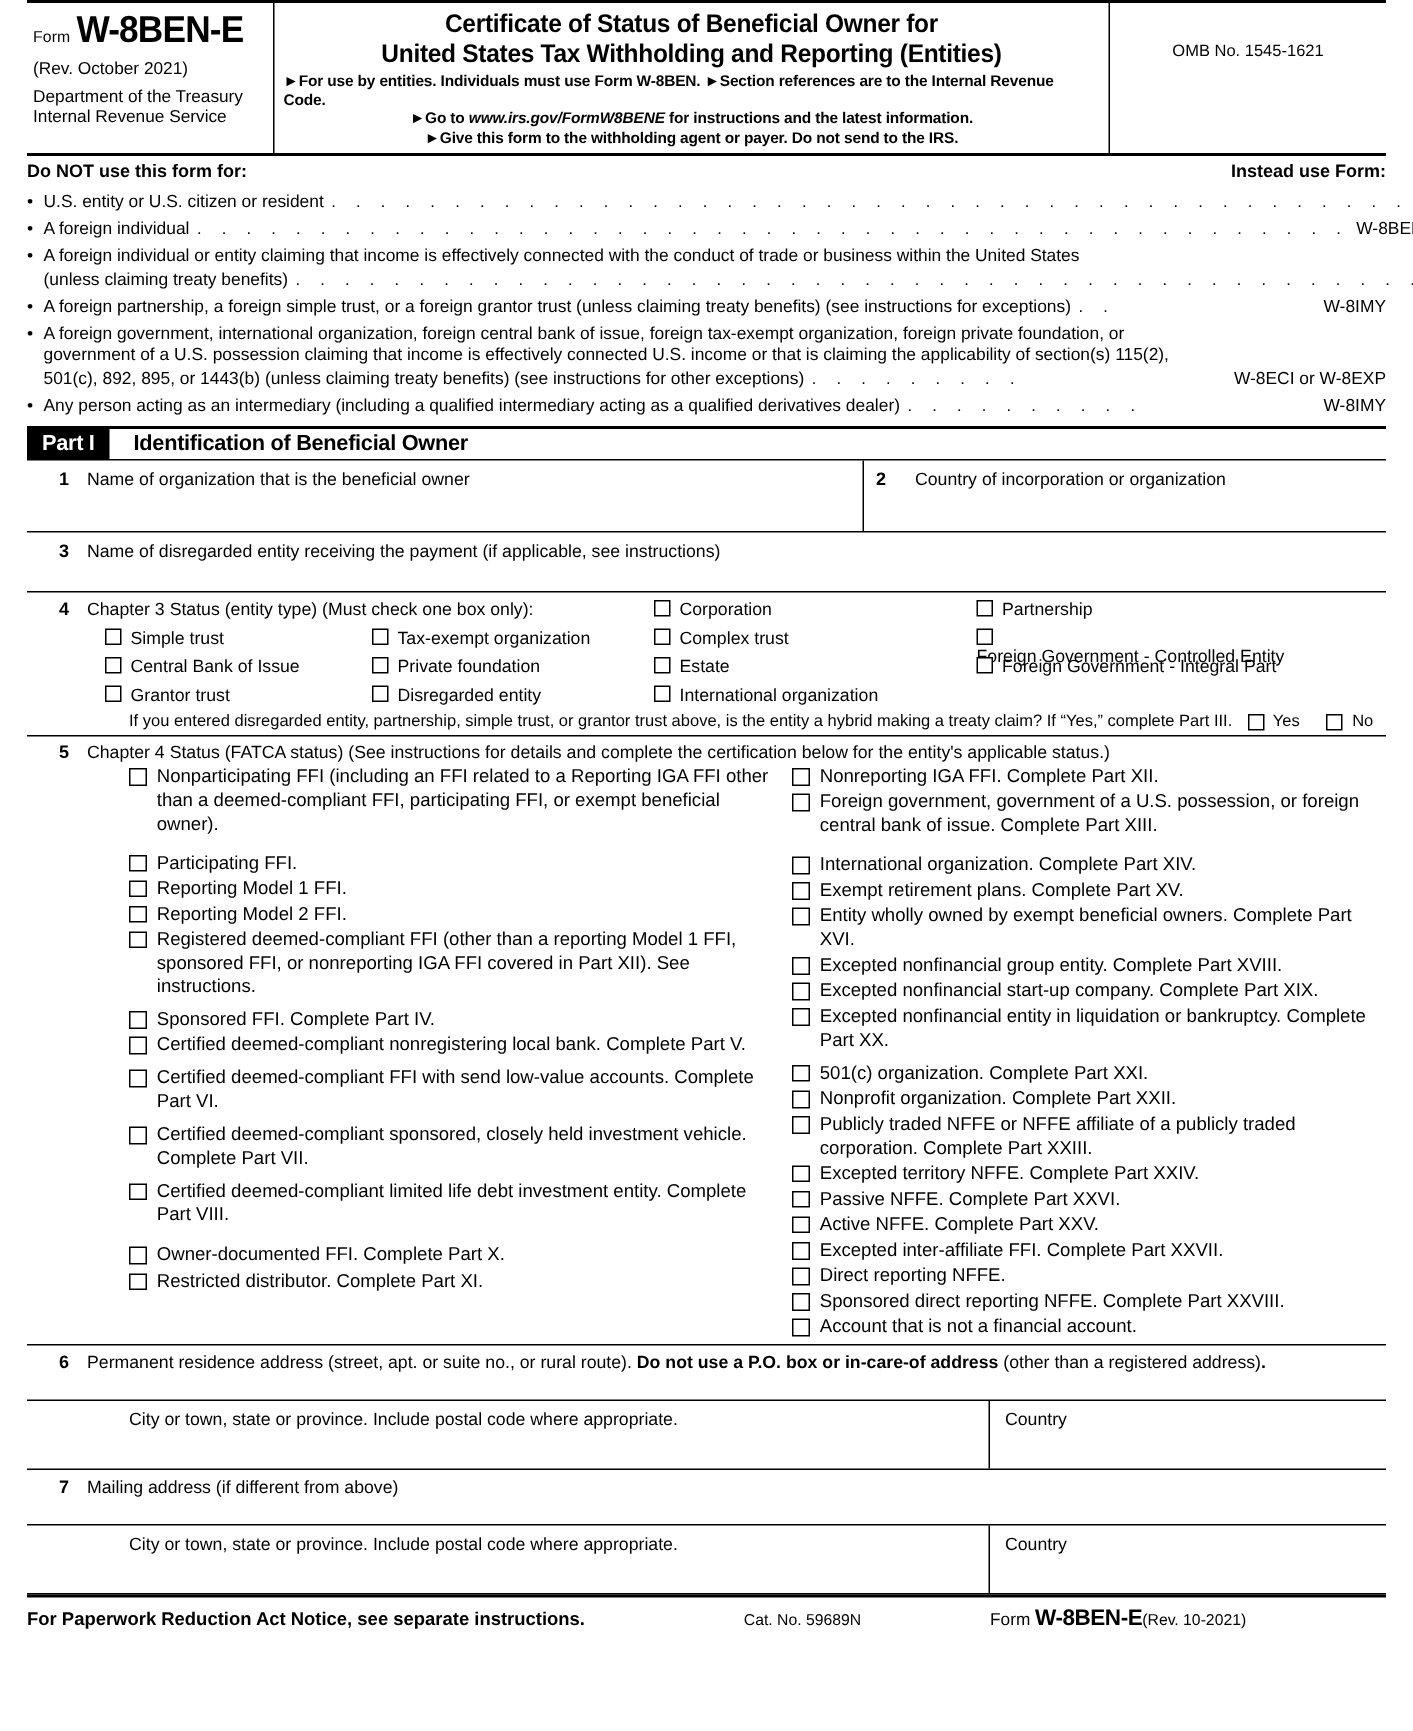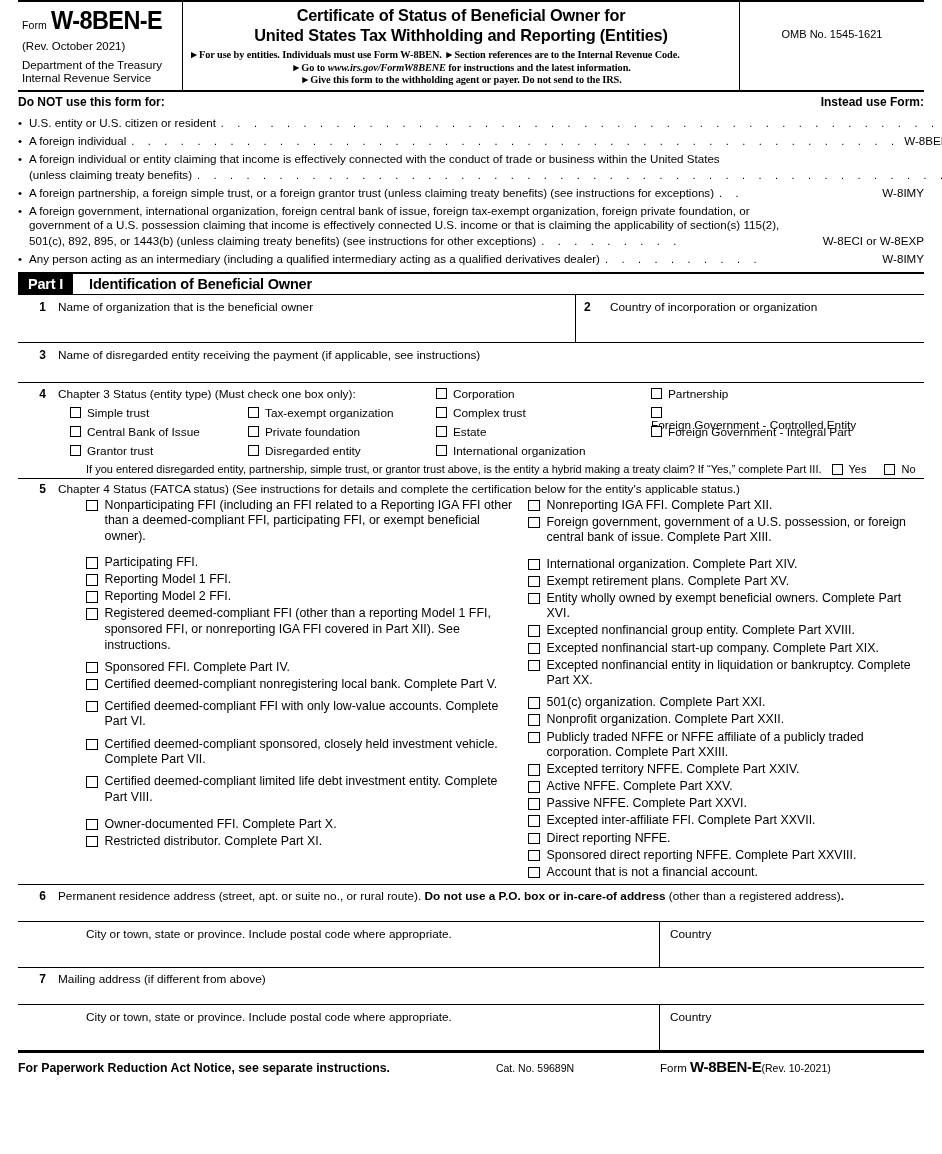--- a/index.html
+++ b/index.html
@@ -15,21 +15,21 @@
   .hdr{display:flex;border-top:2.5px solid #000;border-bottom:2.5px solid #000;}
   .hdr-left{width:154px;flex:none;padding:4px 6px 3px 4px;border-right:1.6px solid #000;}
   .hdr-mid{flex:1;padding:4px 6px 3px 6px;border-right:1.6px solid #000;text-align:center;}
   .hdr-right{width:172px;flex:none;padding:4px 6px;display:flex;align-items:flex-start;justify-content:center;}
 
   .form-word{font-size:10.5px;letter-spacing:.1px;}
   .form-name{font-size:25px;font-weight:bold;letter-spacing:-0.6px;display:inline-block;transform:scaleX(.94);transform-origin:left center;}
   .rev{font-size:11.5px;margin-top:5px;}
   .dept{font-size:11.5px;margin-top:7px;line-height:13px;}
   .title1{font-size:17px;font-weight:bold;letter-spacing:-.2px;line-height:20px;display:block;transform:scaleX(.96);}
-  .arrow-line{font-size:10.3px;font-weight:bold;line-height:12.6px;letter-spacing:-.1px;font-family:Liberation Serif, serif;}
+  .arrow-line{font-size:10.3px;font-weight:bold;line-height:12.6px;letter-spacing:-.1px;}
   .arrow-line i{font-style:italic;}
   .omb{font-size:11px;margin-top:22px;}
 
   
   .dnu-head{display:flex;justify-content:space-between;font-size:12px;font-weight:bold;padding:3px 0 3px 0;}
   .dnu-row{display:flex;font-size:11.6px;line-height:14px;padding:4px 0 0 0;}
   .bullet{width:11px;flex:none;}
   .dnu-txt{flex:1;}
   .leaders{display:flex;align-items:baseline;width:100%;}
   .lead-txt{white-space:nowrap;}
@@ -340,21 +340,21 @@
             <span class="cb"></span>
             <span class="t">Sponsored FFI. Complete Part IV.</span>
           </div>
         <div class="opt">
             <span class="cb"></span>
             <span class="t">Certified deemed-compliant nonregistering local bank. Complete Part V.</span>
           </div>
         <div class="gap-s"></div>
         <div class="opt">
             <span class="cb"></span>
-            <span class="t">Certified deemed-compliant FFI with only low-value accounts. Complete Part VI.</span>
+            <span class="t">Certified deemed-compliant FFI with send low-value accounts. Complete Part VI.</span>
           </div>
         <div class="gap-s"></div>
         <div class="opt">
             <span class="cb"></span>
             <span class="t">Certified deemed-compliant sponsored, closely held investment vehicle. Complete Part VII.</span>
           </div>
         <div class="gap-s"></div>
         <div class="opt">
             <span class="cb"></span>
             <span class="t">Certified deemed-compliant limited life debt investment entity. Complete Part VIII.</span>
@@ -417,25 +417,25 @@
         <div class="opt">
             <span class="cb"></span>
             <span class="t">Publicly traded NFFE or NFFE affiliate of a publicly traded corporation. Complete Part XXIII.</span>
           </div>
         <div class="opt">
             <span class="cb"></span>
             <span class="t">Excepted territory NFFE. Complete Part XXIV.</span>
           </div>
         <div class="opt">
             <span class="cb"></span>
+            <span class="t">Passive NFFE. Complete Part XXVI.</span>
+          </div>
+        <div class="opt">
+            <span class="cb"></span>
             <span class="t">Active NFFE. Complete Part XXV.</span>
-          </div>
-        <div class="opt">
-            <span class="cb"></span>
-            <span class="t">Passive NFFE. Complete Part XXVI.</span>
           </div>
         <div class="opt">
             <span class="cb"></span>
             <span class="t">Excepted inter-affiliate FFI. Complete Part XXVII.</span>
           </div>
         <div class="opt">
             <span class="cb"></span>
             <span class="t">Direct reporting NFFE.</span>
           </div>
         <div class="opt">

